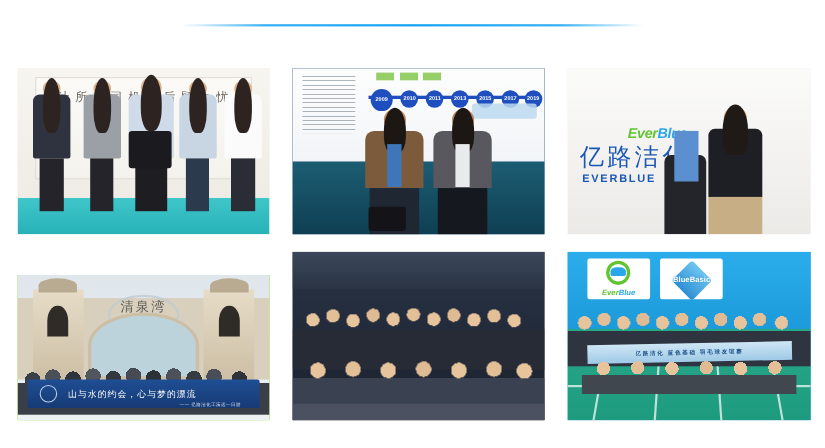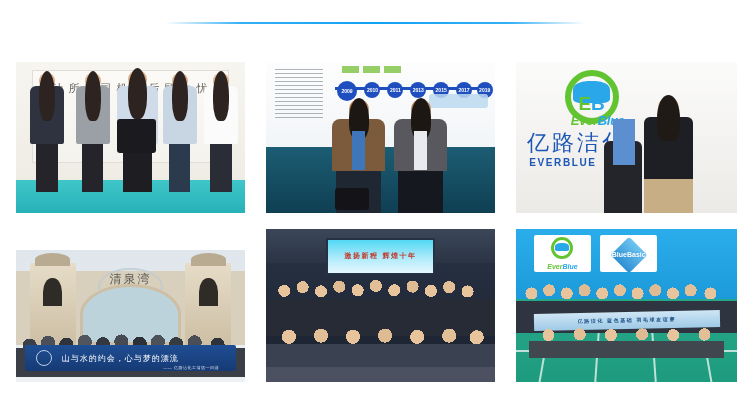--- a/index.html
+++ b/index.html
@@ -490,25 +490,20 @@
         <div class="mshirt"></div>
         <div class="mlegs"></div>
       </div>
       <div class="briefcase"></div>
     </div>
   </div>
 
   <div class="photo p3">
     <div class="photo-inner">
       <div class="lwall"></div>
-      <div class="eb-logo">
-        <div class="eb-ring"></div>
-        <div class="eb-cloud"></div>
-        <div class="eb-letters"><span class="eb-e">E</span><span class="eb-b">B</span></div>
-      </div>
       <div class="everblue-script"><span>Ever</span><span class="b2">Blue</span></div>
       <div class="cn-name">亿路洁化</div>
       <div class="en-name">EVERBLUE</div>
       <div class="w1">
         <div class="whead"></div>
         <div class="whair"></div>
         <div class="wbody"></div>
       </div>
       <div class="lanyard"></div>
       <div class="w2">
@@ -535,23 +530,20 @@
         <div class="btxt">山与水的约会，心与梦的漂流</div>
         <div class="bsub">—— 亿路洁化工清远一日游</div>
       </div>
     </div>
   </div>
 
   <div class="photo p5">
     <div class="photo-inner">
       <div class="room"></div>
       <div class="ceil"></div>
-      <div class="led">
-        <div class="ledtext">激扬新程  辉煌十年</div>
-      </div>
       <div class="rowA"></div>
       <div class="rowB"></div>
       <div class="floor5"></div>
     </div>
   </div>
 
   <div class="photo p6">
     <div class="photo-inner">
       <div class="bwall"></div>
       <div class="logobox lb1">

